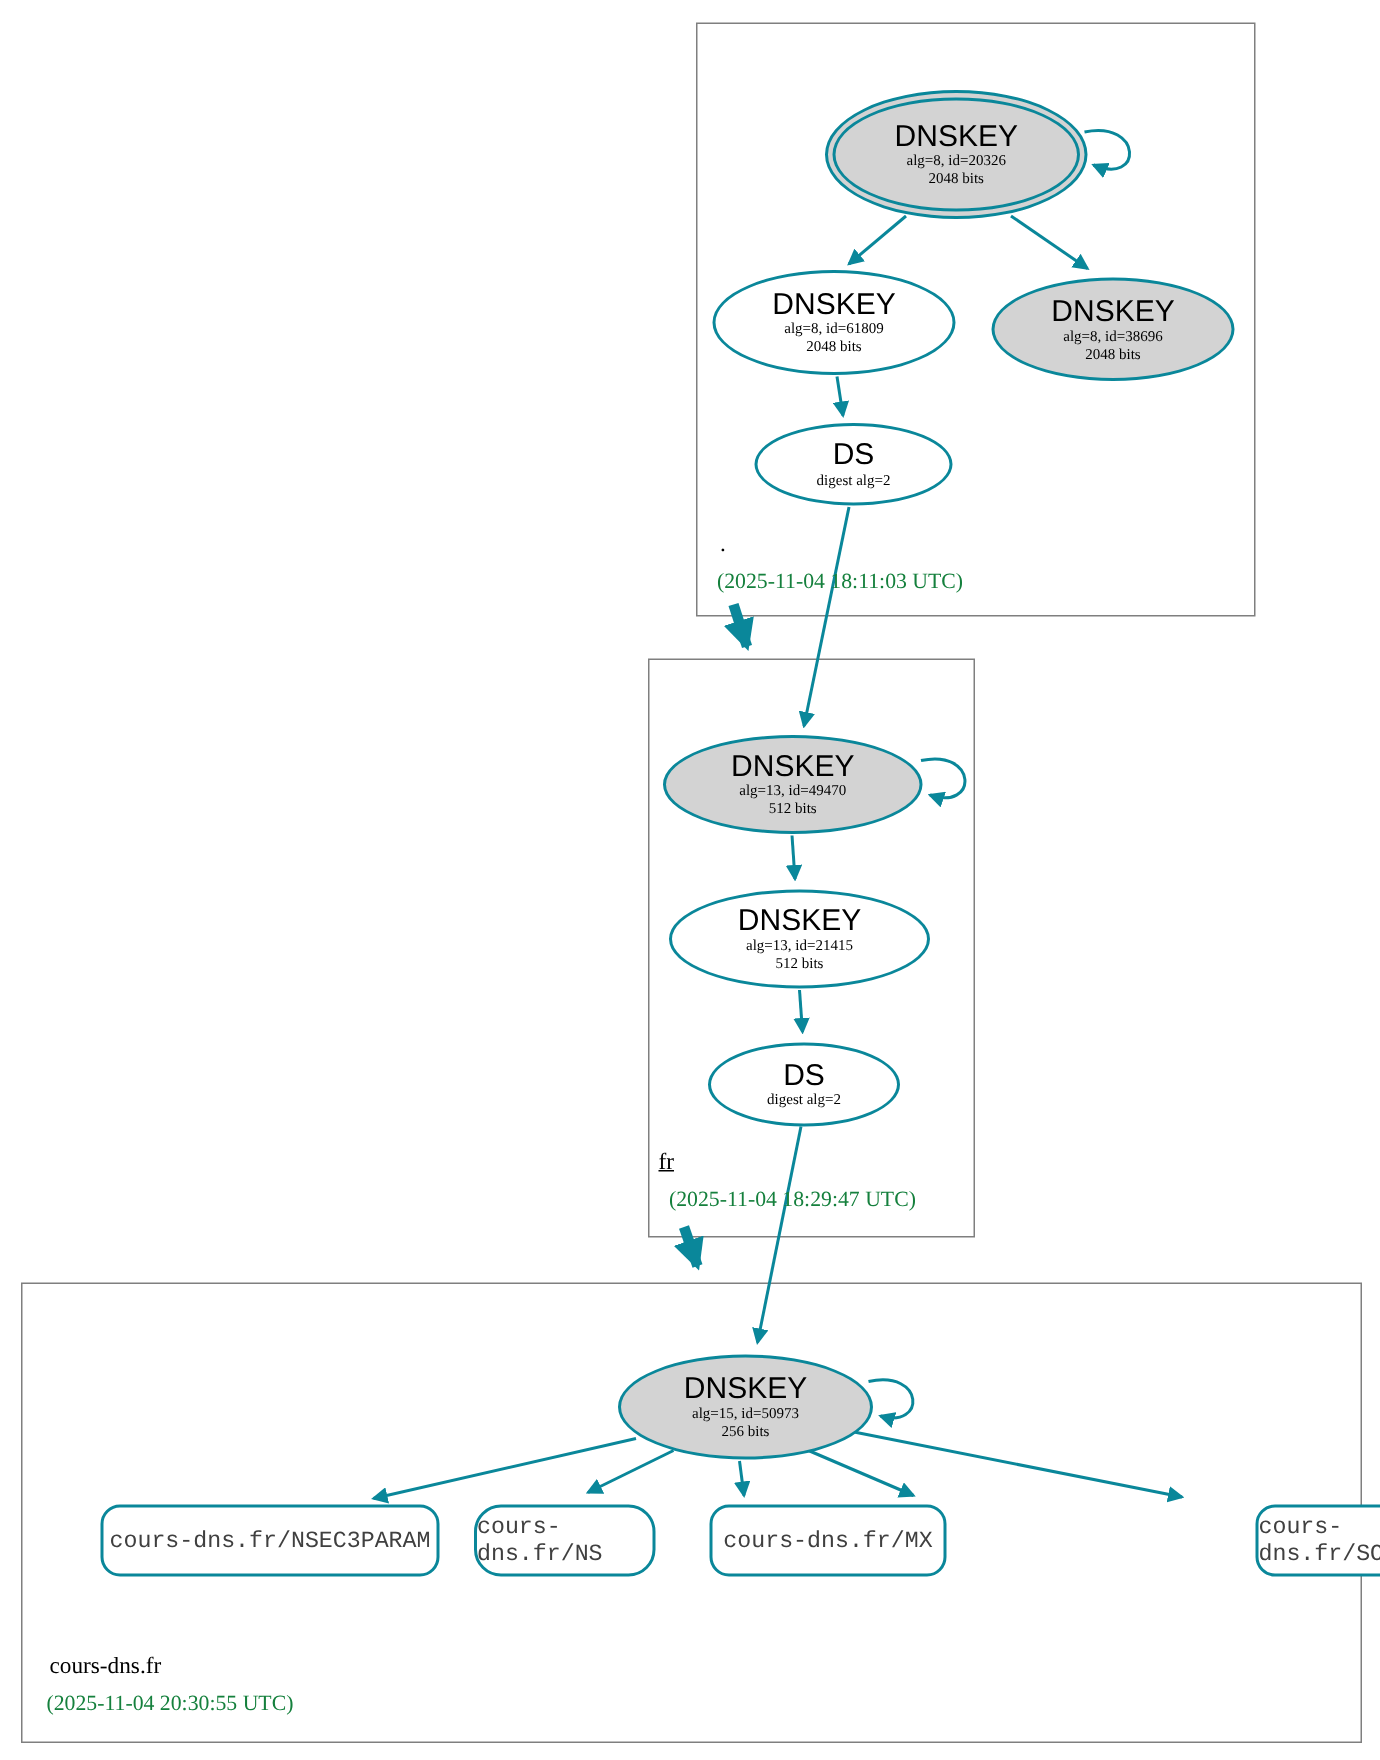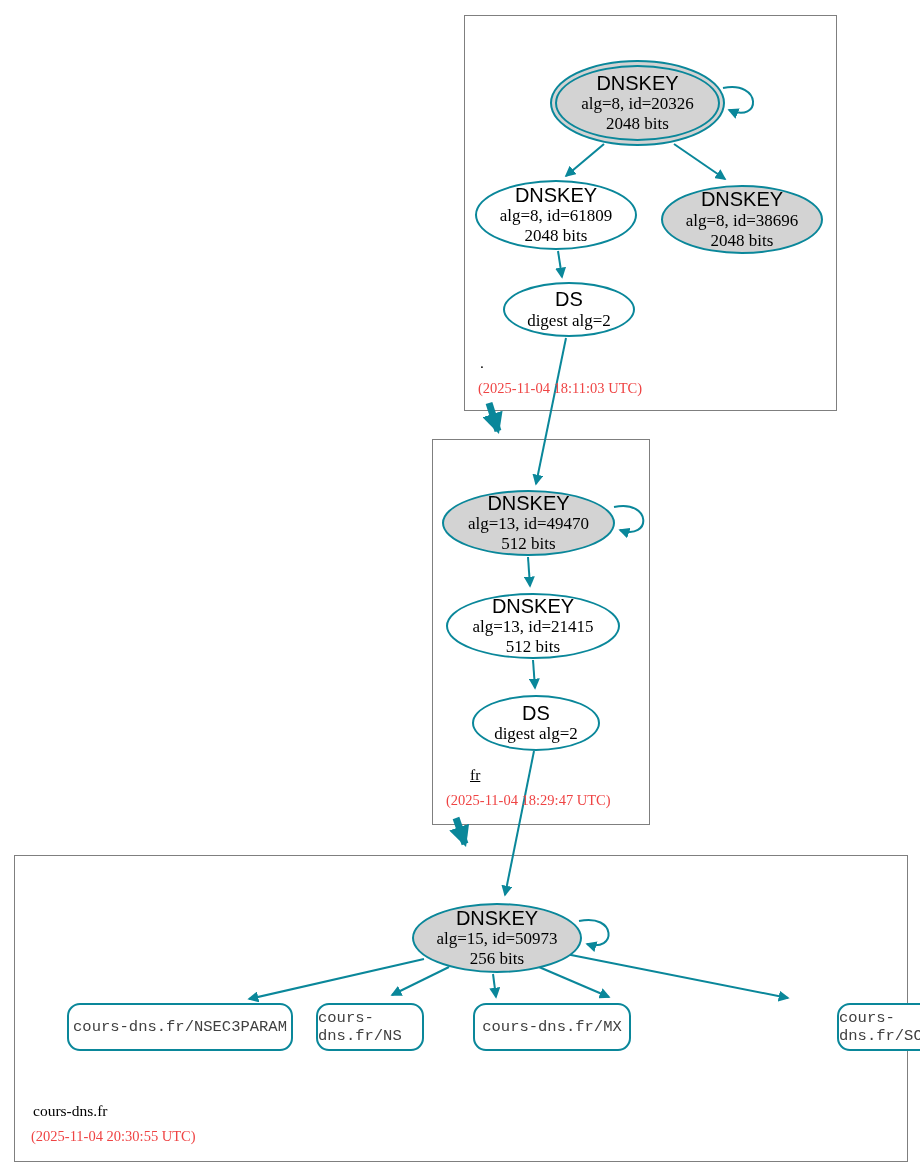--- a/index.html
+++ b/index.html
@@ -25,35 +25,35 @@
   .inner-ring{
     position:absolute;inset:3px;border:2.2px solid #0a879a;border-radius:50%;
     pointer-events:none;
   }
   .ntitle{
     font-family:"Liberation Sans",sans-serif;
     font-size:20px;line-height:1.12;color:#000;position:relative;
   }
   .ndetail{
     font-family:"Liberation Serif",serif;
-    font-size:17px;line-height:1.18;color:#000;position:relative;
+    font-size:10px;line-height:1.18;color:#000;position:relative;
   }
   .rrset{
     position:absolute;z-index:2;box-sizing:border-box;
     border:2.2px solid #0a879a;border-radius:13px;background:#ffffff;
     display:flex;align-items:center;justify-content:center;
     font-family:Liberation Mono, monospace;font-size:15.5px;color:#404040;margin-left:43px;
   }
   .zlabel{
     position:absolute;z-index:2;
     font-family:"Liberation Serif",serif;font-size:15.5px;color:#000;
   }
   .ztime{
     position:absolute;z-index:2;
-    font-family:"Liberation Serif",serif;font-size:14.5px;color:#ef4444;
+    font-family:"Liberation Serif",serif;font-size:14.5px;color:#15803d;
   }
 </style>
 </head>
 <body>
 
 <div class="canvas">
 
   <svg class="edges" width="920" height="1173" viewBox="0 0 920 1173">
     <defs>
       <marker id="ah" viewBox="0 0 10 10" refX="8.5" refY="5" markerWidth="5.5" markerHeight="5.5" orient="auto-start-reverse">
@@ -128,30 +128,30 @@
     <div class="ntitle">DNSKEY</div>
     <div class="ndetail">alg=13, id=21415</div>
     <div class="ndetail">512 bits</div>
   </div>
 
   <div class="node" style="left:472px;top:695px;width:128px;height:56px;">
     <div class="ntitle">DS</div>
     <div class="ndetail">digest alg=2</div>
   </div>
 
-  <div class="zlabel" style="left:470px;top:766px;text-decoration:underline;">fr</div>
+  <div class="zlabel" style="left:439px;top:766px;text-decoration:underline;">fr</div>
   <div class="ztime" style="left:446px;top:792px;">(2025-11-04 18:29:47 UTC)</div>
 
   <div class="node gray" style="left:412px;top:903px;width:170px;height:70px;">
     <div class="ntitle">DNSKEY</div>
     <div class="ndetail">alg=15, id=50973</div>
     <div class="ndetail">256 bits</div>
   </div>
 
   <div class="rrset" style="left:24px;top:1003px;width:226px;height:48px;">cours-dns.fr/NSEC3PARAM</div>
-  <div class="rrset" style="left:273px;top:1003px;width:108px;height:48px;">cours-dns.fr/NS</div>
+  <div class="rrset" style="left:273px;top:1003px;width:121px;height:48px;border-radius:18px;">cours-dns.fr/NS</div>
   <div class="rrset" style="left:430px;top:1003px;width:158px;height:48px;">cours-dns.fr/MX</div>
   <div class="rrset" style="left:794px;top:1003px;width:141px;height:48px;">cours-dns.fr/SOA</div>
 
   <div class="zlabel" style="left:33px;top:1102px;">cours-dns.fr</div>
   <div class="ztime" style="left:31px;top:1128px;">(2025-11-04 20:30:55 UTC)</div>
 
 </div>
 
 </body></html>

